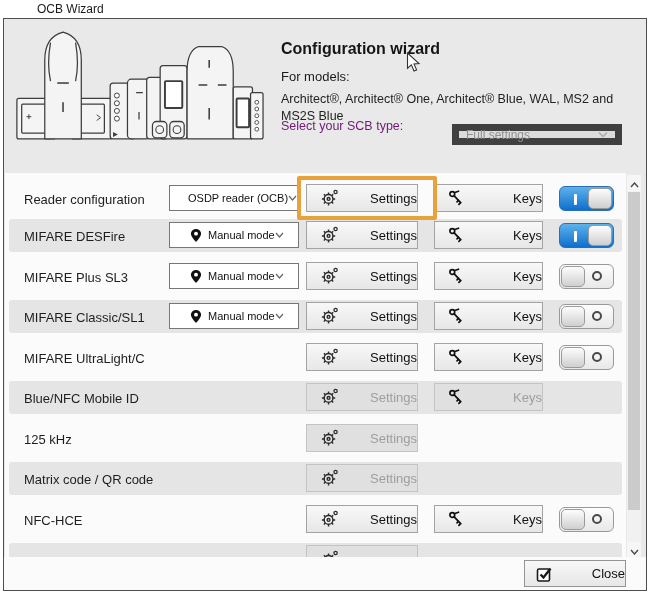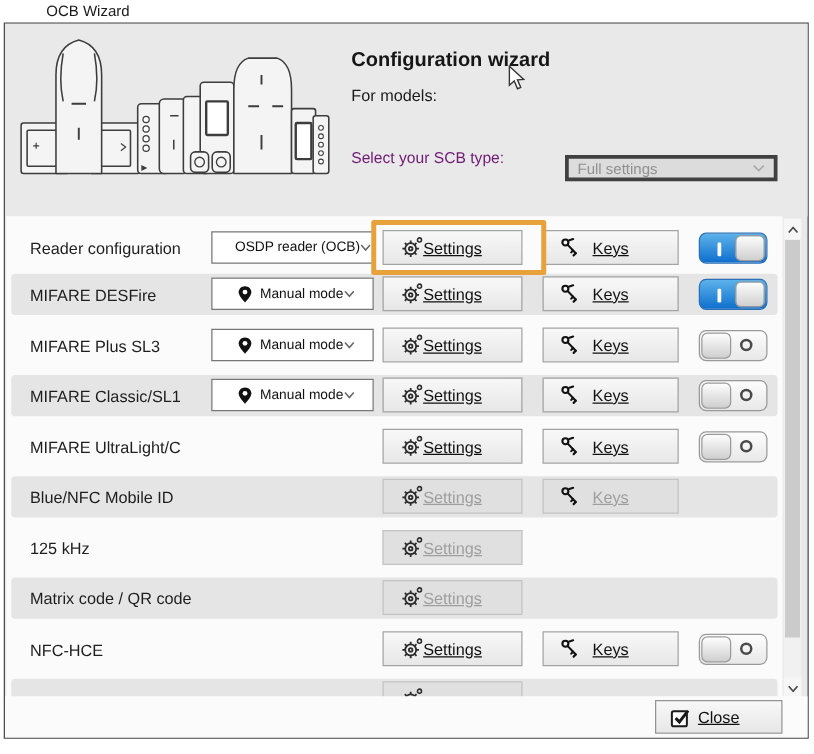--- a/index.html
+++ b/index.html
@@ -15,21 +15,21 @@
   }
   
   .header{position:absolute;left:0;top:0;width:642px;height:154px;background:#e9e9e9;}
   .devices{position:absolute;left:10px;top:6px;}
   .h-title{position:absolute;left:277px;top:21px;font-size:16px;font-weight:bold;color:#161616;}
   .h-models-label{position:absolute;left:277px;top:50px;font-size:13px;font-weight:normal;color:#1b1b1b;}
   .h-models{position:absolute;left:277px;top:72px;width:352px;font-size:12.5px;line-height:1.32;color:#222;}
   .h-scb-label{position:absolute;left:277px;top:100px;font-size:12.5px;color:#701a75;}
   .h-scb-dd{
     position:absolute;left:448px;top:105px;width:170px;height:21px;box-sizing:border-box;
-    background:#dcdcdc;border:3px solid #404040;display:flex;align-items:center;
+    background:#dcdcdc;border:7px solid #404040;display:flex;align-items:center;
     padding:0 7px;font-size:12px;color:#909090;
   }
   .h-scb-dd .chev{margin-left:auto;display:flex;}
   .cursor{position:absolute;left:402px;top:33px;}
   
   .list{
     position:absolute;left:1px;top:154px;width:621px;height:385px;
     background:#fbfbfb;overflow:hidden;
   }
   .row{position:absolute;left:4px;width:613px;height:33px;border-radius:3px;}
@@ -46,21 +46,21 @@
   .dropdown .pin{display:flex;margin:0 6px 0 2px;}
   .dropdown .dd-text{white-space:nowrap;}
   .dropdown .dd-chev{margin-left:auto;display:flex;}
   .btn{
     position:absolute;top:2px;height:28px;box-sizing:border-box;
     background:linear-gradient(#f8f8f8,#e7e7e7);border:1px solid #a3a3a3;
     display:flex;align-items:center;justify-content:center;padding:0;
     font-family:"Liberation Sans", sans-serif;font-size:13px;color:#111;
   }
   .btn .icon{position:absolute;left:13px;top:50%;transform:translateY(-50%);display:flex;}
-  .btn .btn-text{width:100%;text-align:center;text-decoration:underline;}
+  .btn .btn-text{width:100%;text-align:right;}
   .settings-btn{left:297px;width:112px;}
   .keys-btn{left:425px;width:109px;}
   .btn.disabled{background:#e0e0e0;border-color:#c3c3c3;}
   .btn.disabled .btn-text{color:#9e9e9e;}
   .highlight{
     position:absolute;left:288px;top:-6px;width:140px;height:44px;box-sizing:border-box;
     border:4px solid #E8A23B;border-radius:2px;pointer-events:none;z-index:5;
   }
   
   .toggle{position:absolute;left:550px;top:4px;width:55px;height:25px;box-sizing:border-box;border-radius:6px;}
@@ -131,20 +131,21 @@
         <rect x="246" y="70" width="13" height="48" rx="2"></rect>
         <circle cx="252.5" cy="80" r="2" fill="#fff" stroke-width="0.9"></circle>
         <circle cx="252.5" cy="87" r="2" fill="#fff" stroke-width="0.9"></circle>
         <circle cx="252.5" cy="94" r="2" fill="#fff" stroke-width="0.9"></circle>
         <circle cx="252.5" cy="101" r="2" fill="#fff" stroke-width="0.9"></circle>
         <circle cx="252.5" cy="108" r="2" fill="#fff" stroke-width="0.9"></circle>
       </g>
     </svg>
     <div class="h-title">Configuration wizard</div>
     <div class="h-models-label">For models:</div>
+    <div class="h-models">Architect®, Architect® One, Architect® Blue, WAL, MS2 and MS2S Blue</div>
     <div class="h-scb-label">Select your SCB type:</div>
     <div class="h-scb-dd">
       <span>Full settings</span>
       <span class="chev">
         <svg width="10" height="7" viewBox="0 0 10 7">
             <polyline points="1,1.5 5,5.5 9,1.5" fill="none" stroke="#aaaaaa" stroke-width="1.4"></polyline>
           </svg>
       </span>
     </div>
     <svg class="cursor" width="15" height="21" viewBox="0 0 15 21">

